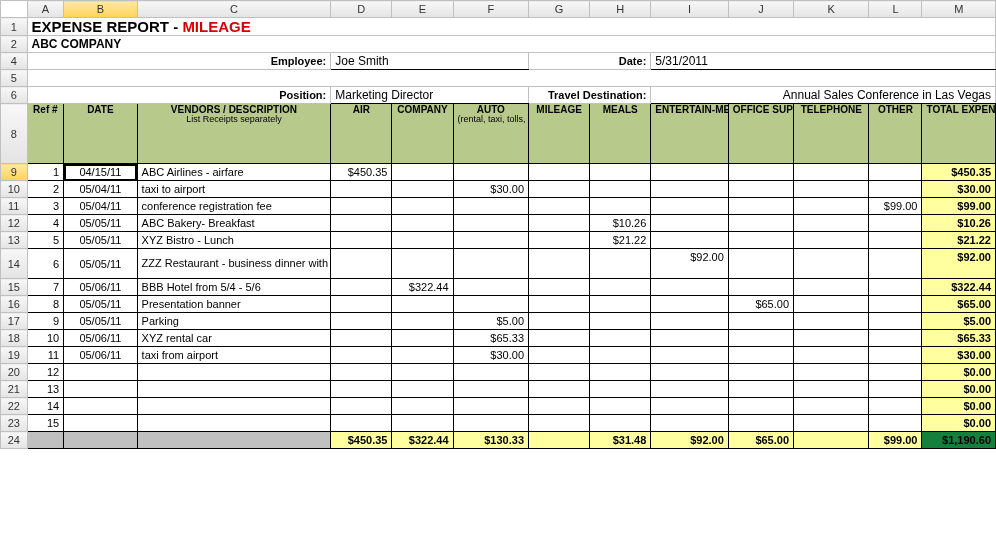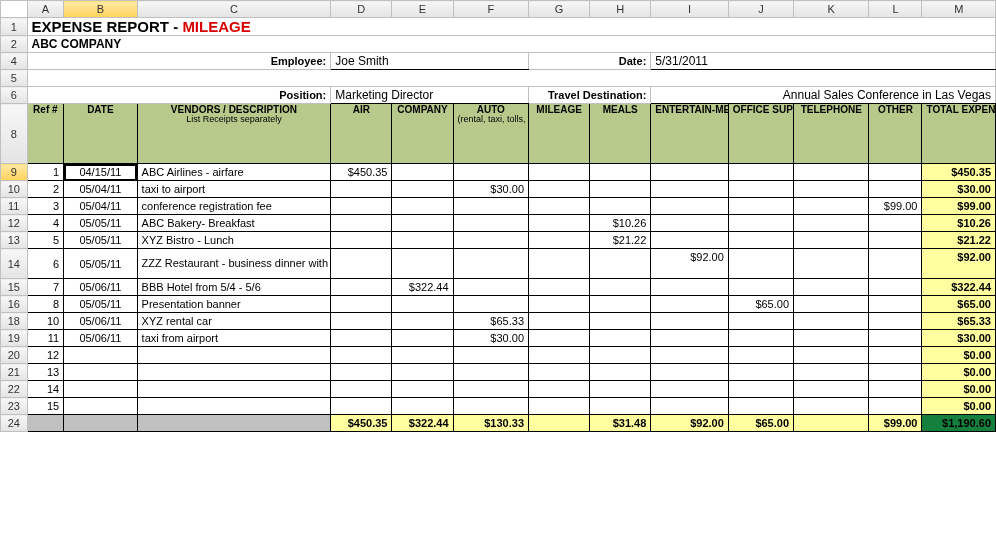--- a/index.html
+++ b/index.html
@@ -288,20 +288,36 @@
         <td class="datacell money"></td>
         <td class="datacell money"></td>
         <td class="datacell money"></td>
         <td class="datacell money"></td>
     <td class="datacell money">$65.00</td>
     <td class="datacell money"></td>
         <td class="datacell money"></td>
     <td class="tot">$65.00</td>
   </tr>
   <tr>
+    <td class="rowhead">17</td>
+    <td class="datacell ref">9</td>
+    <td class="datacell date">05/05/11</td>
+    <td class="datacell">Parking</td>
+    <td class="datacell money"></td>
+        <td class="datacell money"></td>
+    <td class="datacell money">$5.00</td>
+    <td class="datacell money"></td>
+        <td class="datacell money"></td>
+        <td class="datacell money"></td>
+        <td class="datacell money"></td>
+        <td class="datacell money"></td>
+        <td class="datacell money"></td>
+    <td class="tot">$5.00</td>
+  </tr>
+  <tr>
     <td class="rowhead">18</td>
     <td class="datacell ref">10</td>
     <td class="datacell date">05/06/11</td>
     <td class="datacell">XYZ rental car</td>
     <td class="datacell money"></td>
         <td class="datacell money"></td>
     <td class="datacell money">$65.33</td>
     <td class="datacell money"></td>
         <td class="datacell money"></td>
         <td class="datacell money"></td>

